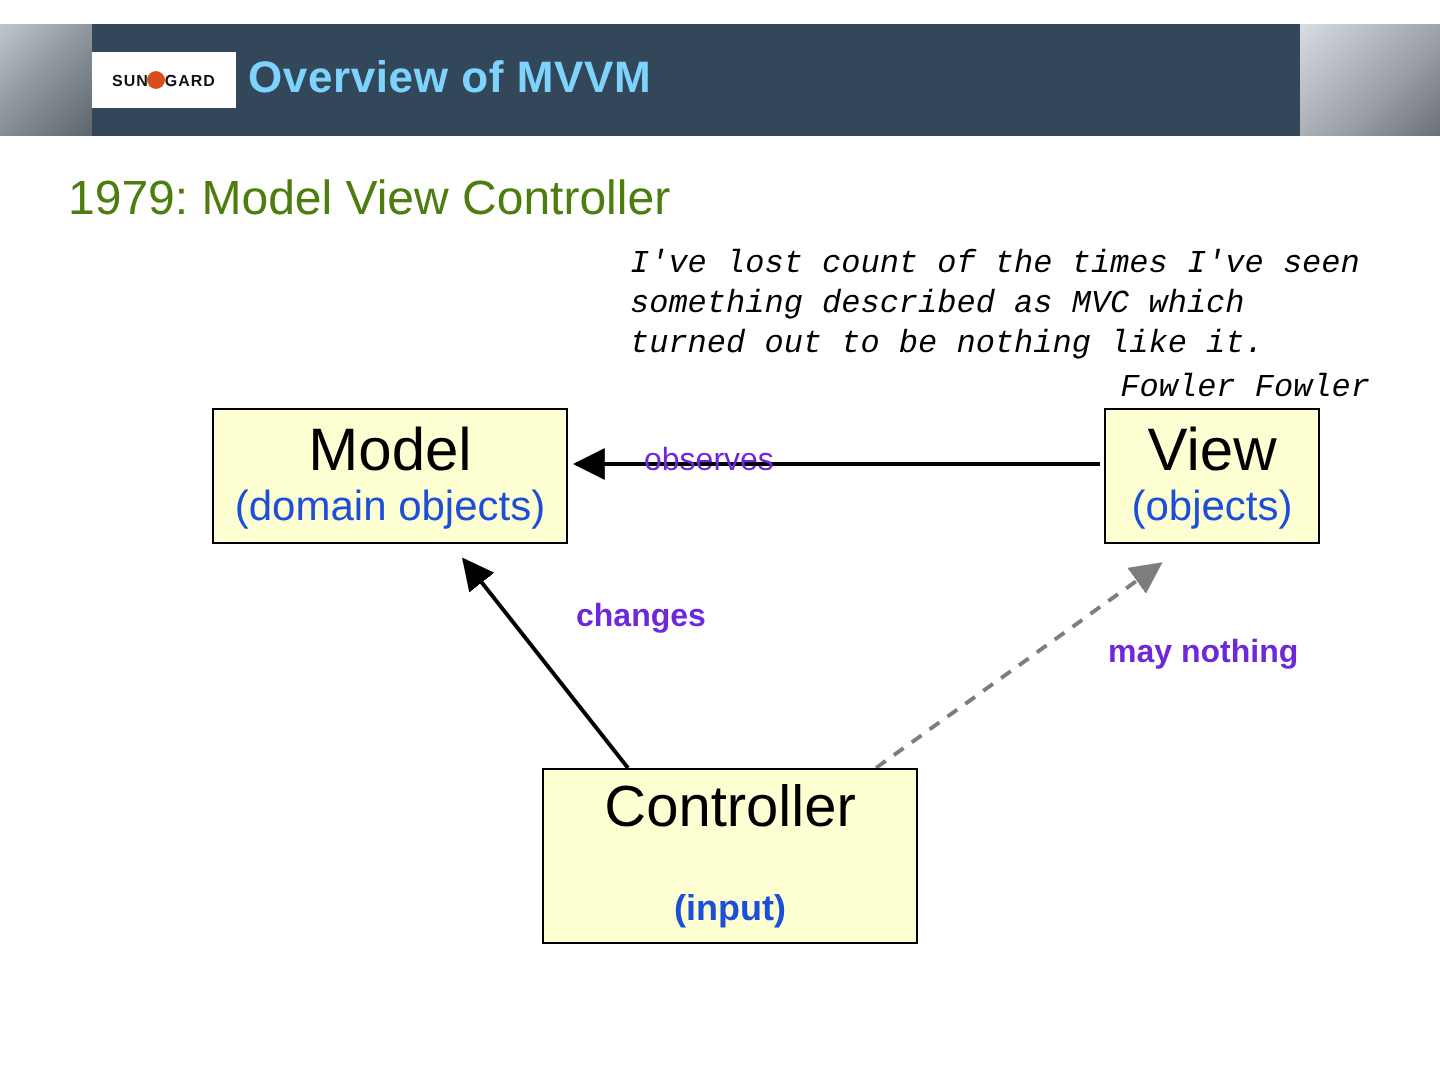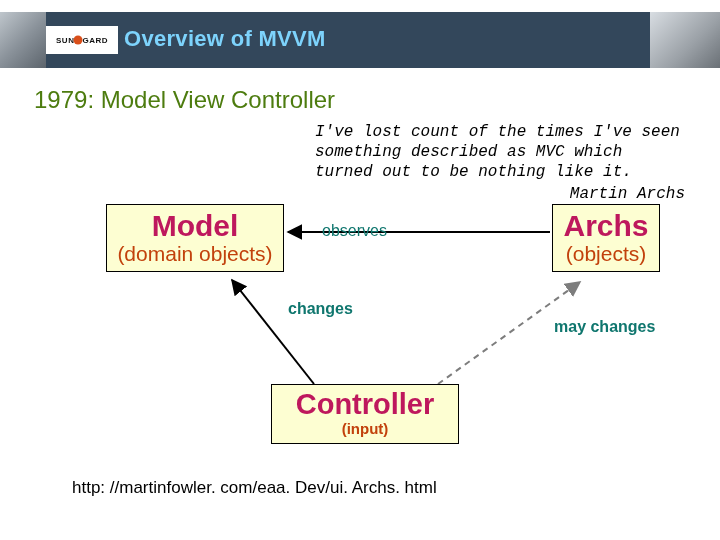--- a/index.html
+++ b/index.html
@@ -102,39 +102,39 @@
   .box {
     position: absolute;
     background: #fdfed2;
     border: 1.5px solid #000;
     text-align: center;
     box-sizing: border-box;
     padding: 4px 6px 6px 6px;
   }
   .box-title {
     font-size: 30px;
-    font-weight: bold;
-    color: #be185d;
+    font-weight: normal;
+    color: #000000;
     line-height: 1.1;
   }
   .box-sub {
     font-size: 21px;
-    color: #c2410c;
+    color: #1d4ed8;
     line-height: 1.1;
   }
   #box-model { left: 106px; top: 204px; width: 178px; }
   #box-view  { left: 552px; top: 204px; width: 108px; }
   #box-ctrl  { left: 271px; top: 384px; width: 188px; }
   #box-ctrl .box-title { font-size: 29px; }
-  #box-ctrl .box-sub { font-weight: bold; font-size: 15px; }
+  #box-ctrl .box-sub { font-weight: bold; font-size: 18px; margin-top: 24px; }
 
   .edge-label {
     position: absolute;
     font-size: 16px;
-    color: #0f766e;
+    color: #6d28d9;
   }
   #lbl-observes  { left: 322px; top: 222px; }
   #lbl-changes   { left: 288px; top: 300px; font-weight: bold; text-align: center; }
   #lbl-mayupdate { left: 554px; top: 318px; font-weight: bold; }
 
   .footer-link {
     position: absolute;
     left: 72px;
     top: 478px;
     font-size: 17px;
@@ -161,21 +161,21 @@
       <span class="logo-text">SUN<span class="sun"></span>GARD</span>
     </div>
     <div class="header-title">Overview of MVVM</div>
     <div class="header-photo-right"></div>
   </div>
 
   <div class="section-title">1979: Model View Controller</div>
 
   <div class="quote">
     <div>I've lost count of the times I've seen something described as MVC which turned out to be nothing like it.</div>
-    <div class="quote-attr">Martin Archs</div>
+    <div class="quote-attr">Fowler Fowler</div>
   </div>
 
   <svg class="edges">
     <defs>
       <marker id="arrow-solid" viewBox="0 0 10 10" refX="9" refY="5" markerWidth="8" markerHeight="8" orient="auto-start-reverse">
         <path d="M 0 0 L 10 5 L 0 10 z" fill="#000"></path>
       </marker>
       <marker id="arrow-dash" viewBox="0 0 10 10" refX="9" refY="5" markerWidth="8" markerHeight="8" orient="auto-start-reverse">
         <path d="M 0 0 L 10 5 L 0 10 z" fill="#7d7d7d"></path>
       </marker>
@@ -187,28 +187,27 @@
 
     <line x1="438" y1="384" x2="580" y2="282" stroke="#7d7d7d" stroke-width="2" stroke-dasharray="6 5" marker-end="url(#arrow-dash)"></line>
   </svg>
 
   <div id="box-model" class="box">
     <div class="box-title">Model</div>
     <div class="box-sub">(domain objects)</div>
   </div>
 
   <div id="box-view" class="box">
-    <div class="box-title">Archs</div>
+    <div class="box-title">View</div>
     <div class="box-sub">(objects)</div>
   </div>
 
   <div id="box-ctrl" class="box">
     <div class="box-title">Controller</div>
     <div class="box-sub">(input)</div>
   </div>
 
   <div id="lbl-observes" class="edge-label">observes</div>
   <div id="lbl-changes" class="edge-label">changes</div>
-  <div id="lbl-mayupdate" class="edge-label">may changes</div>
-
-  <div class="footer-link">http: //martinfowler. com/eaa. Dev/ui. Archs. html</div>
+  <div id="lbl-mayupdate" class="edge-label">may nothing</div>
+
 
 </div>
 
 </body></html>

